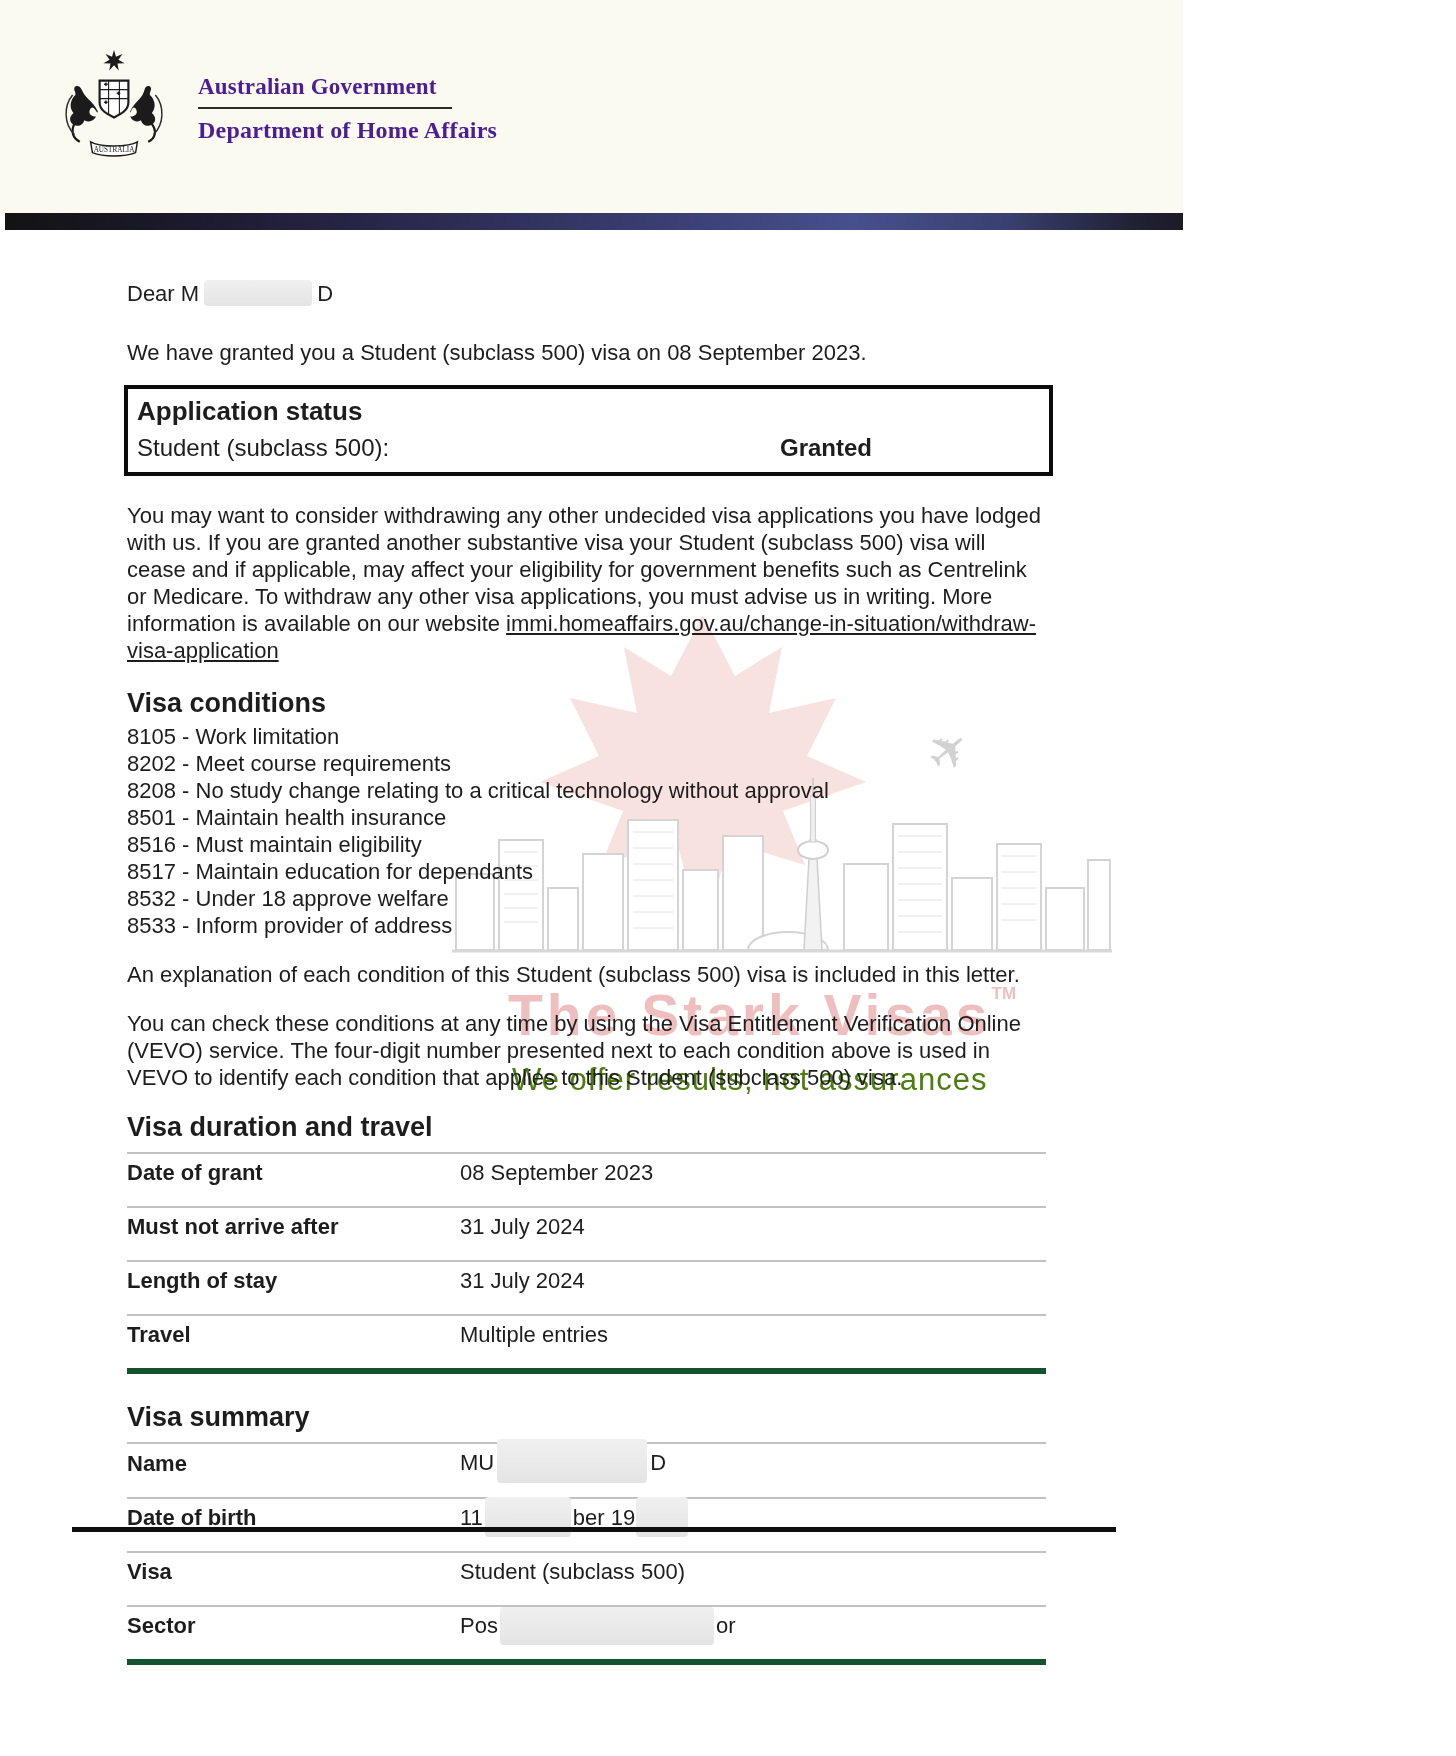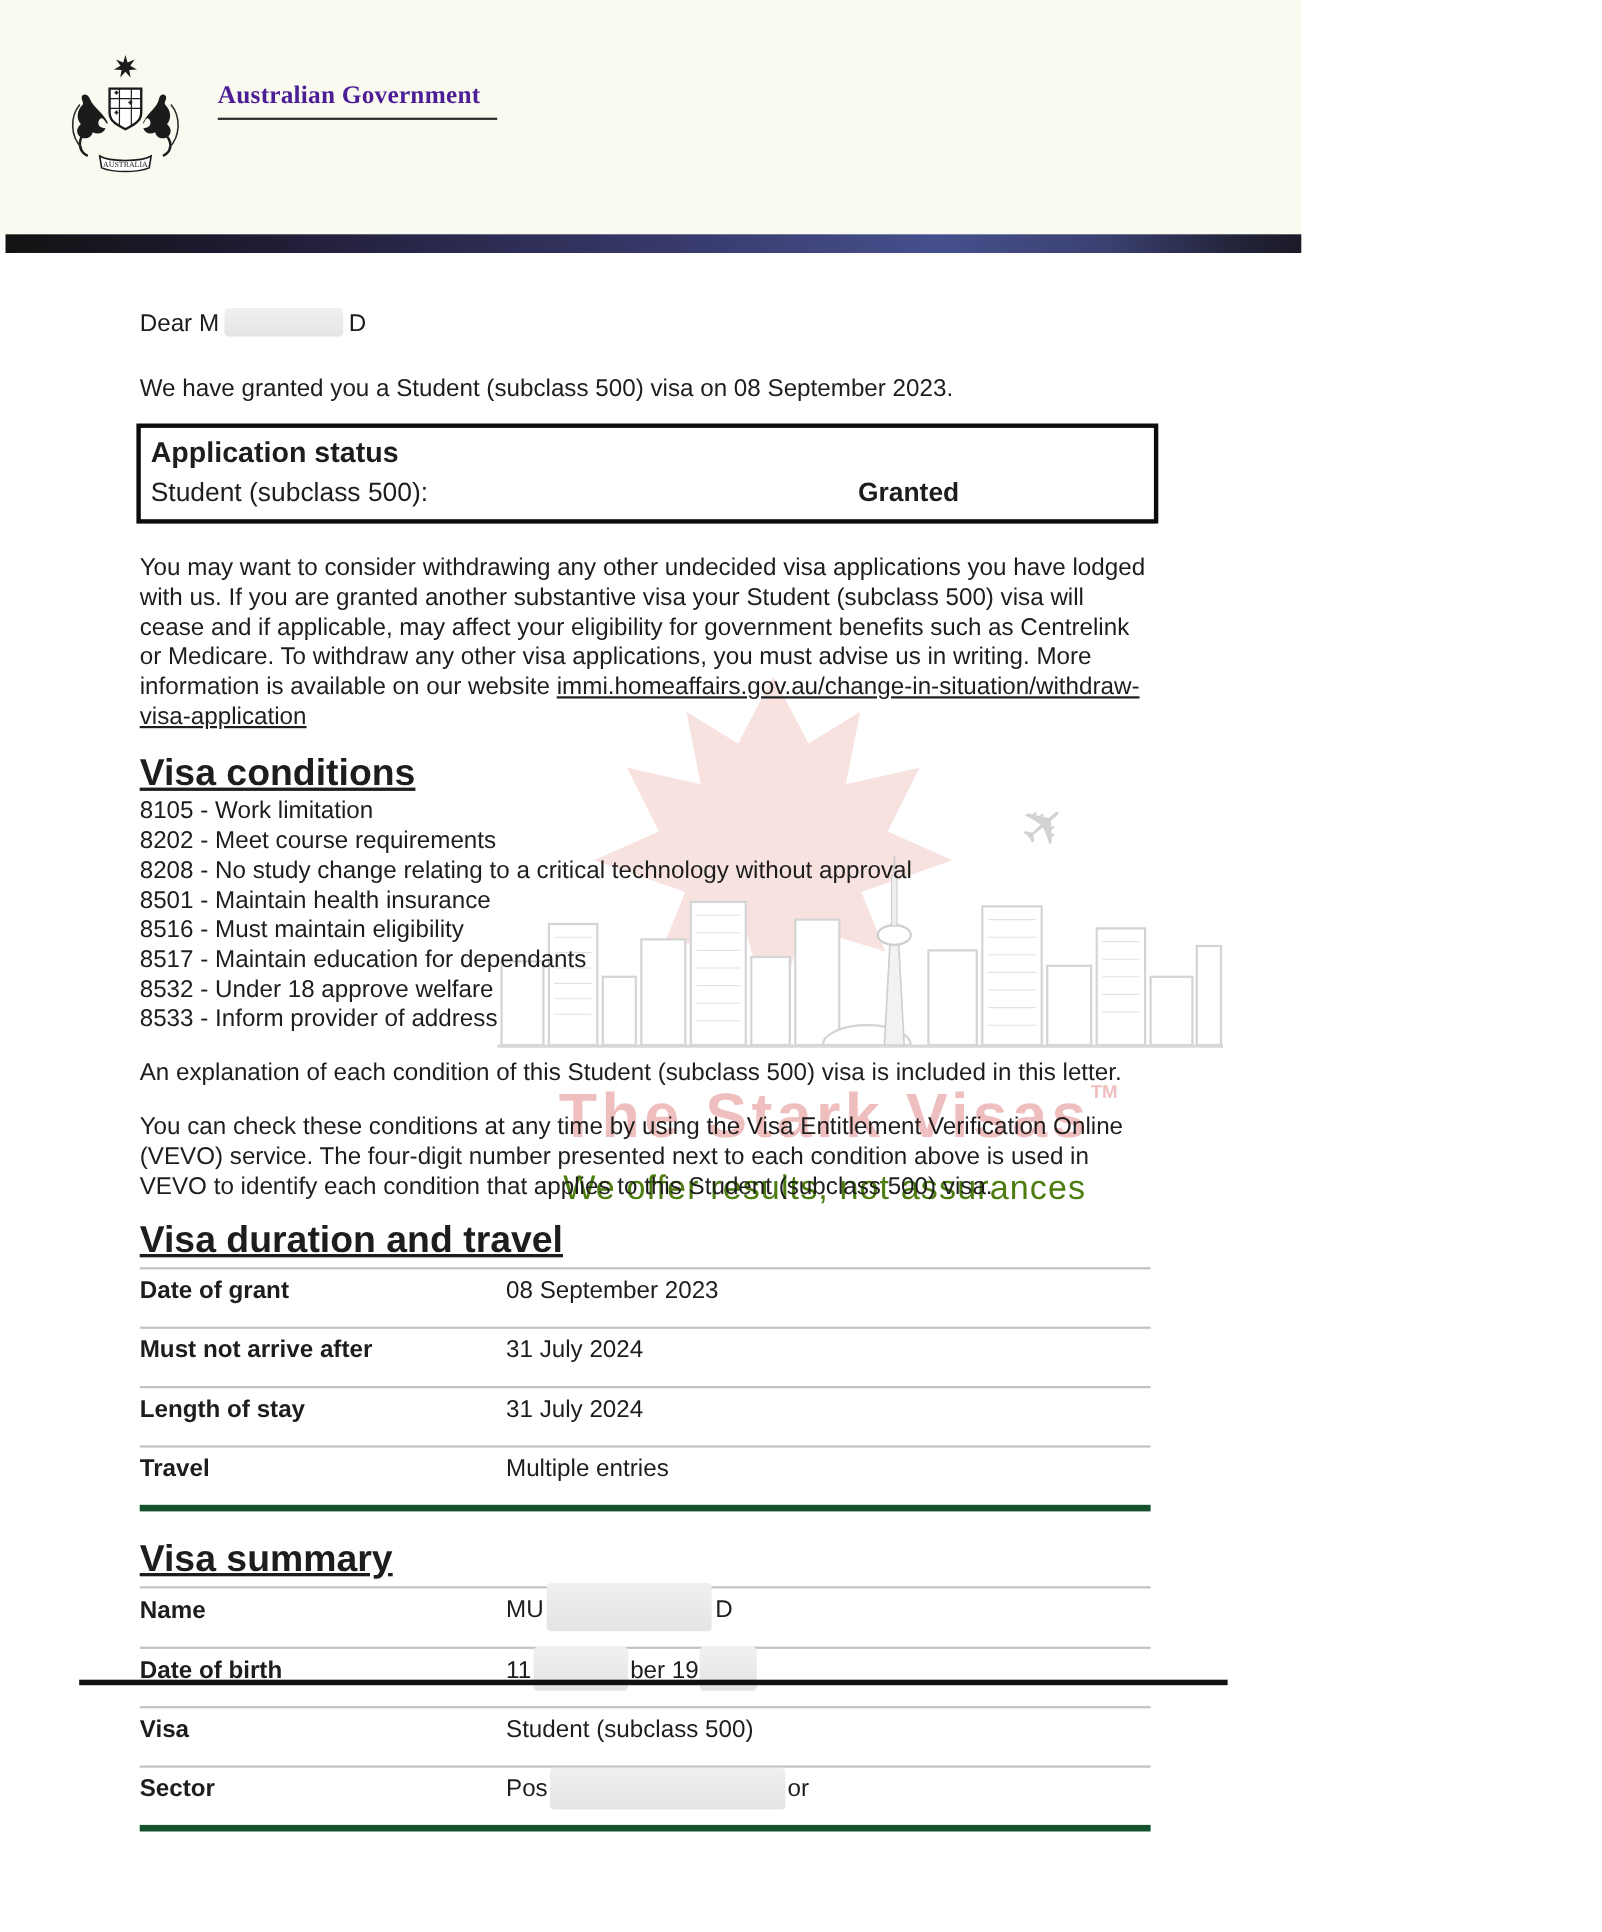--- a/index.html
+++ b/index.html
@@ -47,21 +47,21 @@
   .intro{margin-top:31px;}
 
   .status-box{margin-top:19px;margin-left:-3px;border:4px solid #0c0c0c;width:921px;background:transparent;}
   .status-title{font-size:26px;font-weight:bold;line-height:30px;padding:7px 9px 2px 9px;}
   .status-row{position:relative;font-size:24px;line-height:28px;padding:6px 9px 10px 9px;}
   .status-granted{position:absolute;left:652px;top:6px;font-weight:bold;}
 
   .para{margin-top:26px;}
   .para a{color:#1d1d1d;text-decoration:underline;}
 
-  .section-h{margin-top:24px;font-size:34px;font-weight:bold;line-height:30px;text-decoration:underline;}
+  .section-h{margin-top:24px;font-size:27px;font-weight:bold;line-height:30px;}
   .cond-list{margin-top:5px;}
   .cond-list div{line-height:27px;}
 
   .vevo{margin-top:22px;}
   .explain{margin-top:22px;}
 
   .h-duration{margin-top:21px;}
   .h-summary{margin-top:28px;}
 
   .dtable{margin-top:10px;width:919px;}
@@ -102,20 +102,21 @@
       <path d="M106 52 C116 64 116 84 104 96" stroke="#2b2b2b" stroke-width="1.6" fill="none"></path>
 
       <path d="M34 104 C44 110 76 110 86 104 L84 116 C72 121 48 121 36 116 Z" fill="#ffffff" stroke="#1b1b1b" stroke-width="1.6"></path>
       <text x="60" y="115" text-anchor="middle" font-size="8" font-family="Liberation Serif,serif" fill="#1b1b1b">AUSTRALIA</text>
     </svg>
   </div>
 
   <div class="gov-text">
     <div class="gov-line1">Australian Government</div>
     <div class="gov-divider"></div>
+    <div class="gov-line2">Department of Home Affairs</div>
   </div>
 
   <div class="gradient-bar"></div>
 
   <div class="watermark">
     <svg class="wm-leaf" width="534" height="340" viewBox="0 0 534 340">
       <path d="M267 5 L299 66 L346 37 L333 103 L400 88 L371 146 L430 172 L347 201 L369 255 L293 232 L267 330 L241 232 L165 255 L187 201 L104 172 L163 146 L134 88 L201 103 L188 37 L235 66 Z" fill="#f5dbd8" fill-opacity="0.8"></path>
     </svg>
     <svg class="wm-skyline" width="660" height="178" viewBox="0 0 660 178">
       <g stroke="#d4d4d4" stroke-width="2" fill="#ffffff">

